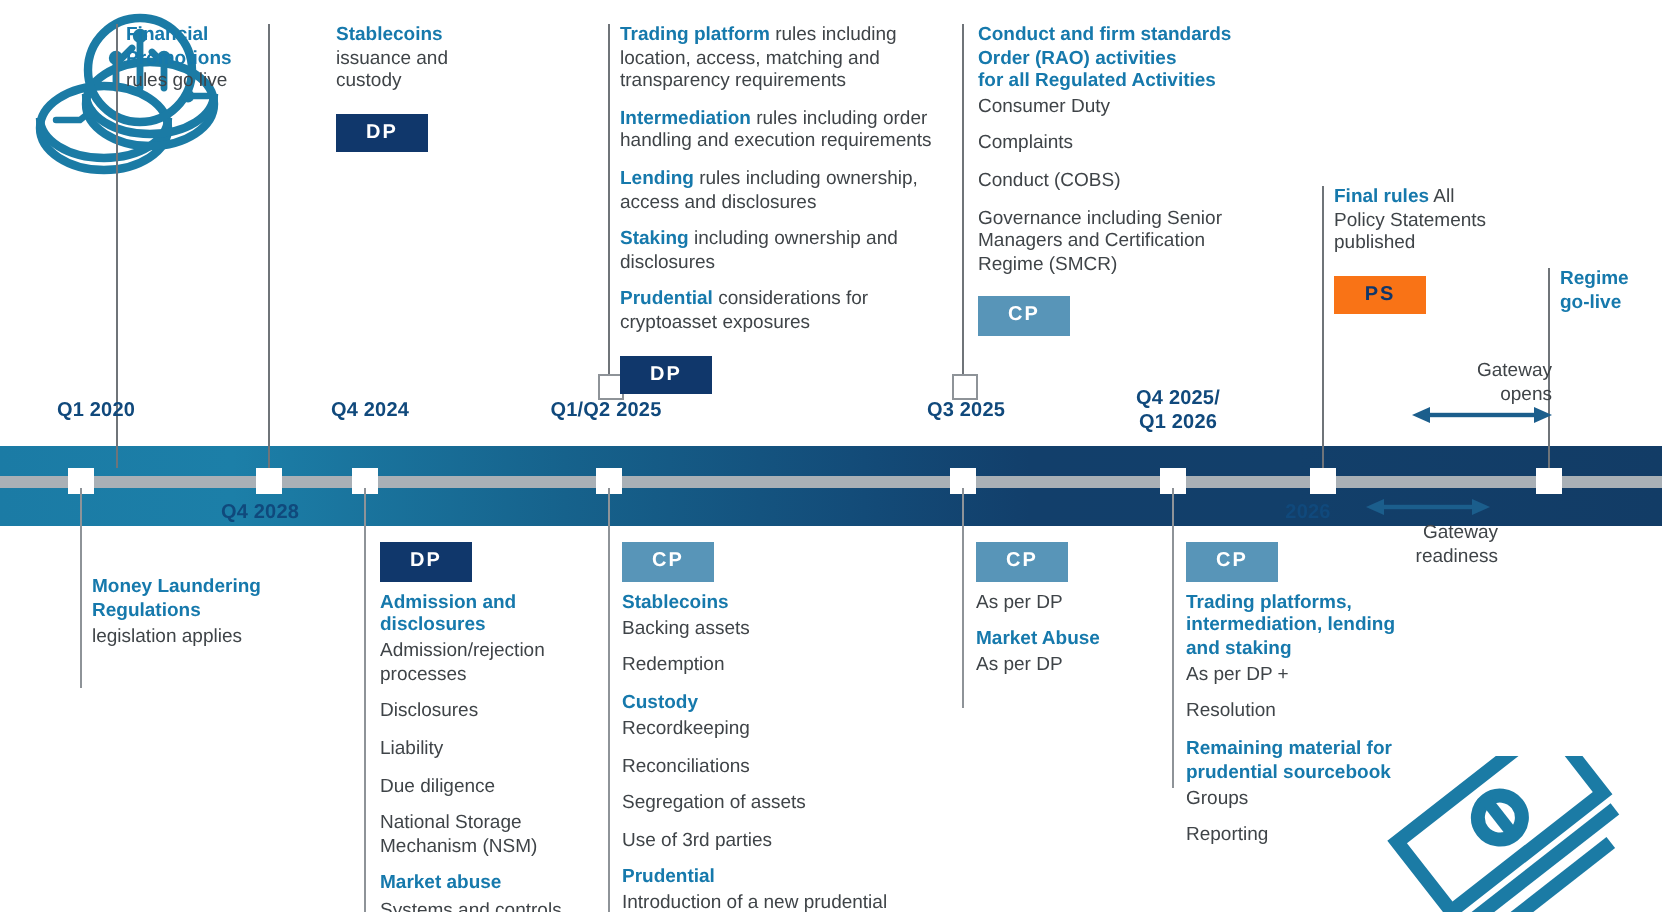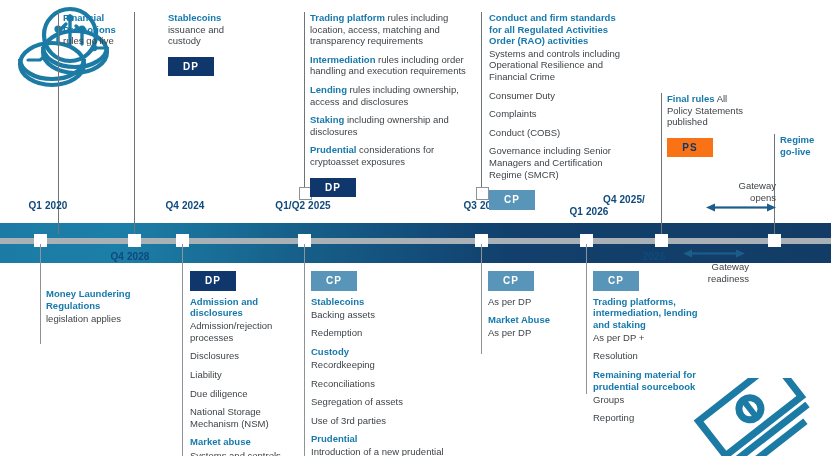--- a/index.html
+++ b/index.html
@@ -153,39 +153,39 @@
       <div class="stem light" style="left: 304px; top: 244px; height: 212px;"></div>
       <div class="stem light" style="left: 481px; top: 244px; height: 110px;"></div>
       <div class="stem light" style="left: 586px; top: 244px; height: 150px;"></div>
     </div>
 
   <div id="axis-layer">
       <div class="axis-top" style="left: 48px; top: 200px;">Q1 2020</div>
       <div class="axis-top" style="left: 185px; top: 200px;">Q4 2024</div>
       <div class="axis-top" style="left: 303px; top: 200px;">Q1/Q2 2025</div>
       <div class="axis-top" style="left: 483px; top: 200px;">Q3 2025</div>
-      <div class="axis-top" style="left: 624px; top: 194px;">Q4 2025/</div>
+      <div class="axis-top" style="left: 589px; top: 194px;">Q4 2025/</div>
       <div class="axis-top" style="left: 589px; top: 206px;">Q1 2026</div>
       <div class="axis-bot" style="left: 130px; top: 251px;">Q4 2028</div>
       <div class="axis-bot" style="left: 654px; top: 251px;">2026</div>
       <div class="tick-sq" style="left: 304px; top: 187px;"></div>
       <div class="tick-sq" style="left: 481px; top: 187px;"></div>
     </div>
 
   <div id="above-layer">
       <div class="blk" style="left: 63px; top: 12px; width: 62px;">
         <p class="para"><span class="hd">Financial Promotions</span> rules go live</p>
       </div>
       <div class="blk" style="left: 140px; top: 12px; width: 70px; margin-left: 28px;"><p class="para"><span class="hd">Stablecoins</span> issuance and custody</p><div class="badge dp">DP</div></div>
       <div class="blk" style="left: 310px; top: 12px; width: 160px;"><p class="para"><span class="hd">Trading platform</span> rules including location, access, matching and transparency requirements</p><p class="para"><span class="hd">Intermediation</span> rules including order handling and execution requirements</p><p class="para"><span class="hd">Lending</span> rules including ownership, access and disclosures</p><p class="para"><span class="hd">Staking</span> including ownership and disclosures</p><p class="para"><span class="hd">Prudential</span> considerations for cryptoasset exposures</p><div class="badge dp">DP</div></div>
       <div class="blk" style="left: 489px; top: 12px; width: 145px;"><div class="para" style="margin-bottom: 1px;">
           <div class="hd">Conduct and firm standards</div>
+          <div class="hd">Order (RAO) activities</div>
           <div class="hd">for all Regulated Activities</div>
-          <div class="hd">Order (RAO) activities</div>
-        </div><p class="para">Systems and controls including Operational Resilience and Financial Crime</p><p class="para">Consumer Duty</p><p class="para">Complaints</p><p class="para">Conduct (COBS)</p><p class="para">Governance including Senior Managers and Certification Regime (SMCR)</p><div class="badge cp">CP</div></div>
+        </div><p class="para">Consumer Duty</p><p class="para">Complaints</p><p class="para">Conduct (COBS)</p><p class="para">Governance including Senior Managers and Certification Regime (SMCR)</p><div class="badge cp">CP</div></div>
       <div class="blk" style="left: 667px; top: 93px; width: 85px;"><p class="para"><span class="hd">Final rules</span> All Policy Statements published</p><div class="badge ps">PS</div></div>
       <div class="blk" style="left: 780px; top: 134px; width: 50px;">
         <p class="para"><span class="hd">Regime go-live</span></p>
       </div>
     </div>
 
   <div id="below-layer">
       <div class="blk" style="left: 46px; top: 288px; width: 100px;">
         <div class="hd tight">Money Laundering Regulations</div>
         <div class="item" style="margin-bottom: 7px;">legislation applies</div>

